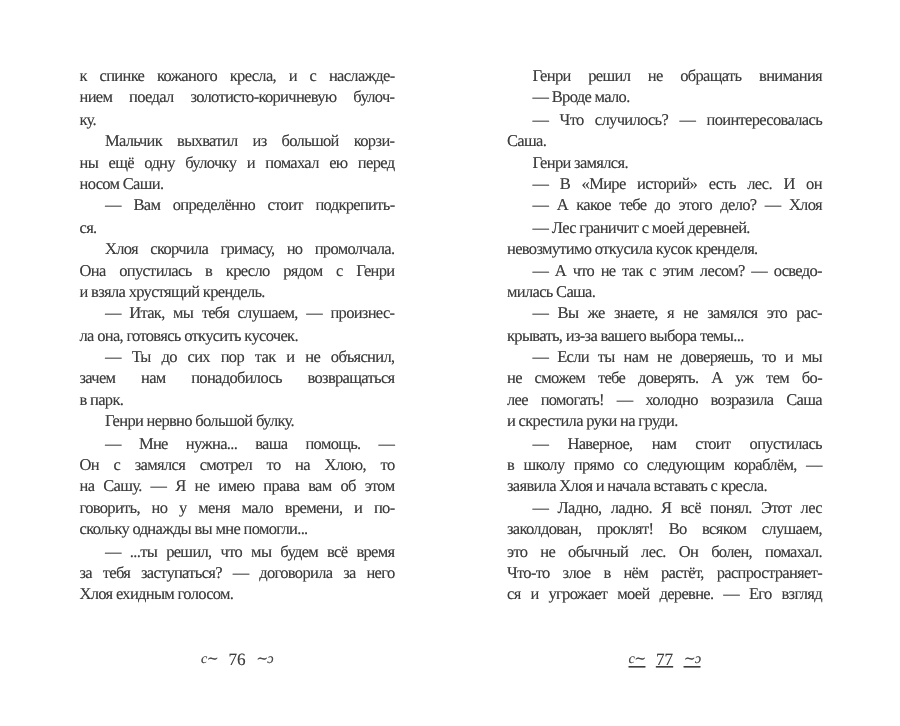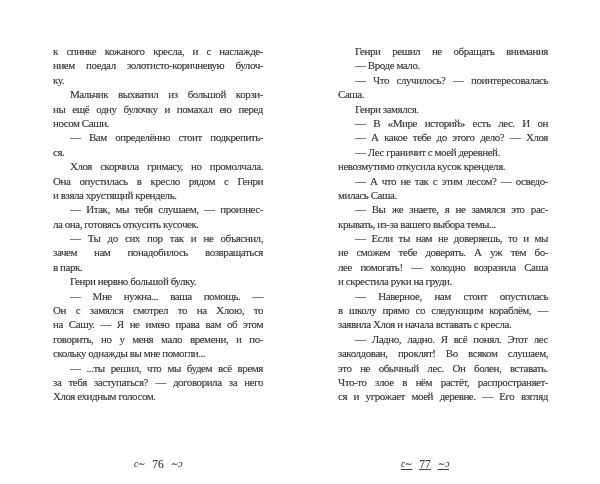--- a/index.html
+++ b/index.html
@@ -44,24 +44,23 @@
   .folio {
     position: absolute;
     top: 433px;
     width: 210px;
     height: 16px;
     text-align: center;
     font-size: 11.5px;
     line-height: 14px;
     color: #3e3e3e;
     text-shadow: 0 0 0.4px rgba(62,62,62,0.5);
-    margin-top: 24px;
   }
   .folio.left  { left: 53px;  }
-  .folio.right { left: 320px; text-decoration: underline; }
+  .folio.right { left: 338px; text-decoration: underline; }
   .orn {
     font-style: italic;
     font-size: 9.5px;
     letter-spacing: -0.5px;
     position: relative;
     top: -1px;
     color: #4a4a4a;
   }
   .num { margin: 0 7px; }
 </style>
@@ -356,21 +355,21 @@
         <span>всяком</span>
         <span>слушаем,</span>
       </div>
       <div class="line j">
         <span>это</span>
         <span>не</span>
         <span>обычный</span>
         <span>лес.</span>
         <span>Он</span>
         <span>болен,</span>
-        <span>вставать.</span>
+        <span>помахал.</span>
       </div>
       <div class="line j">
         <span>Что-то</span>
         <span>злое</span>
         <span>в</span>
         <span>нём</span>
         <span>растёт,</span>
         <span>распространяет-</span>
       </div>
       <div class="line j">

